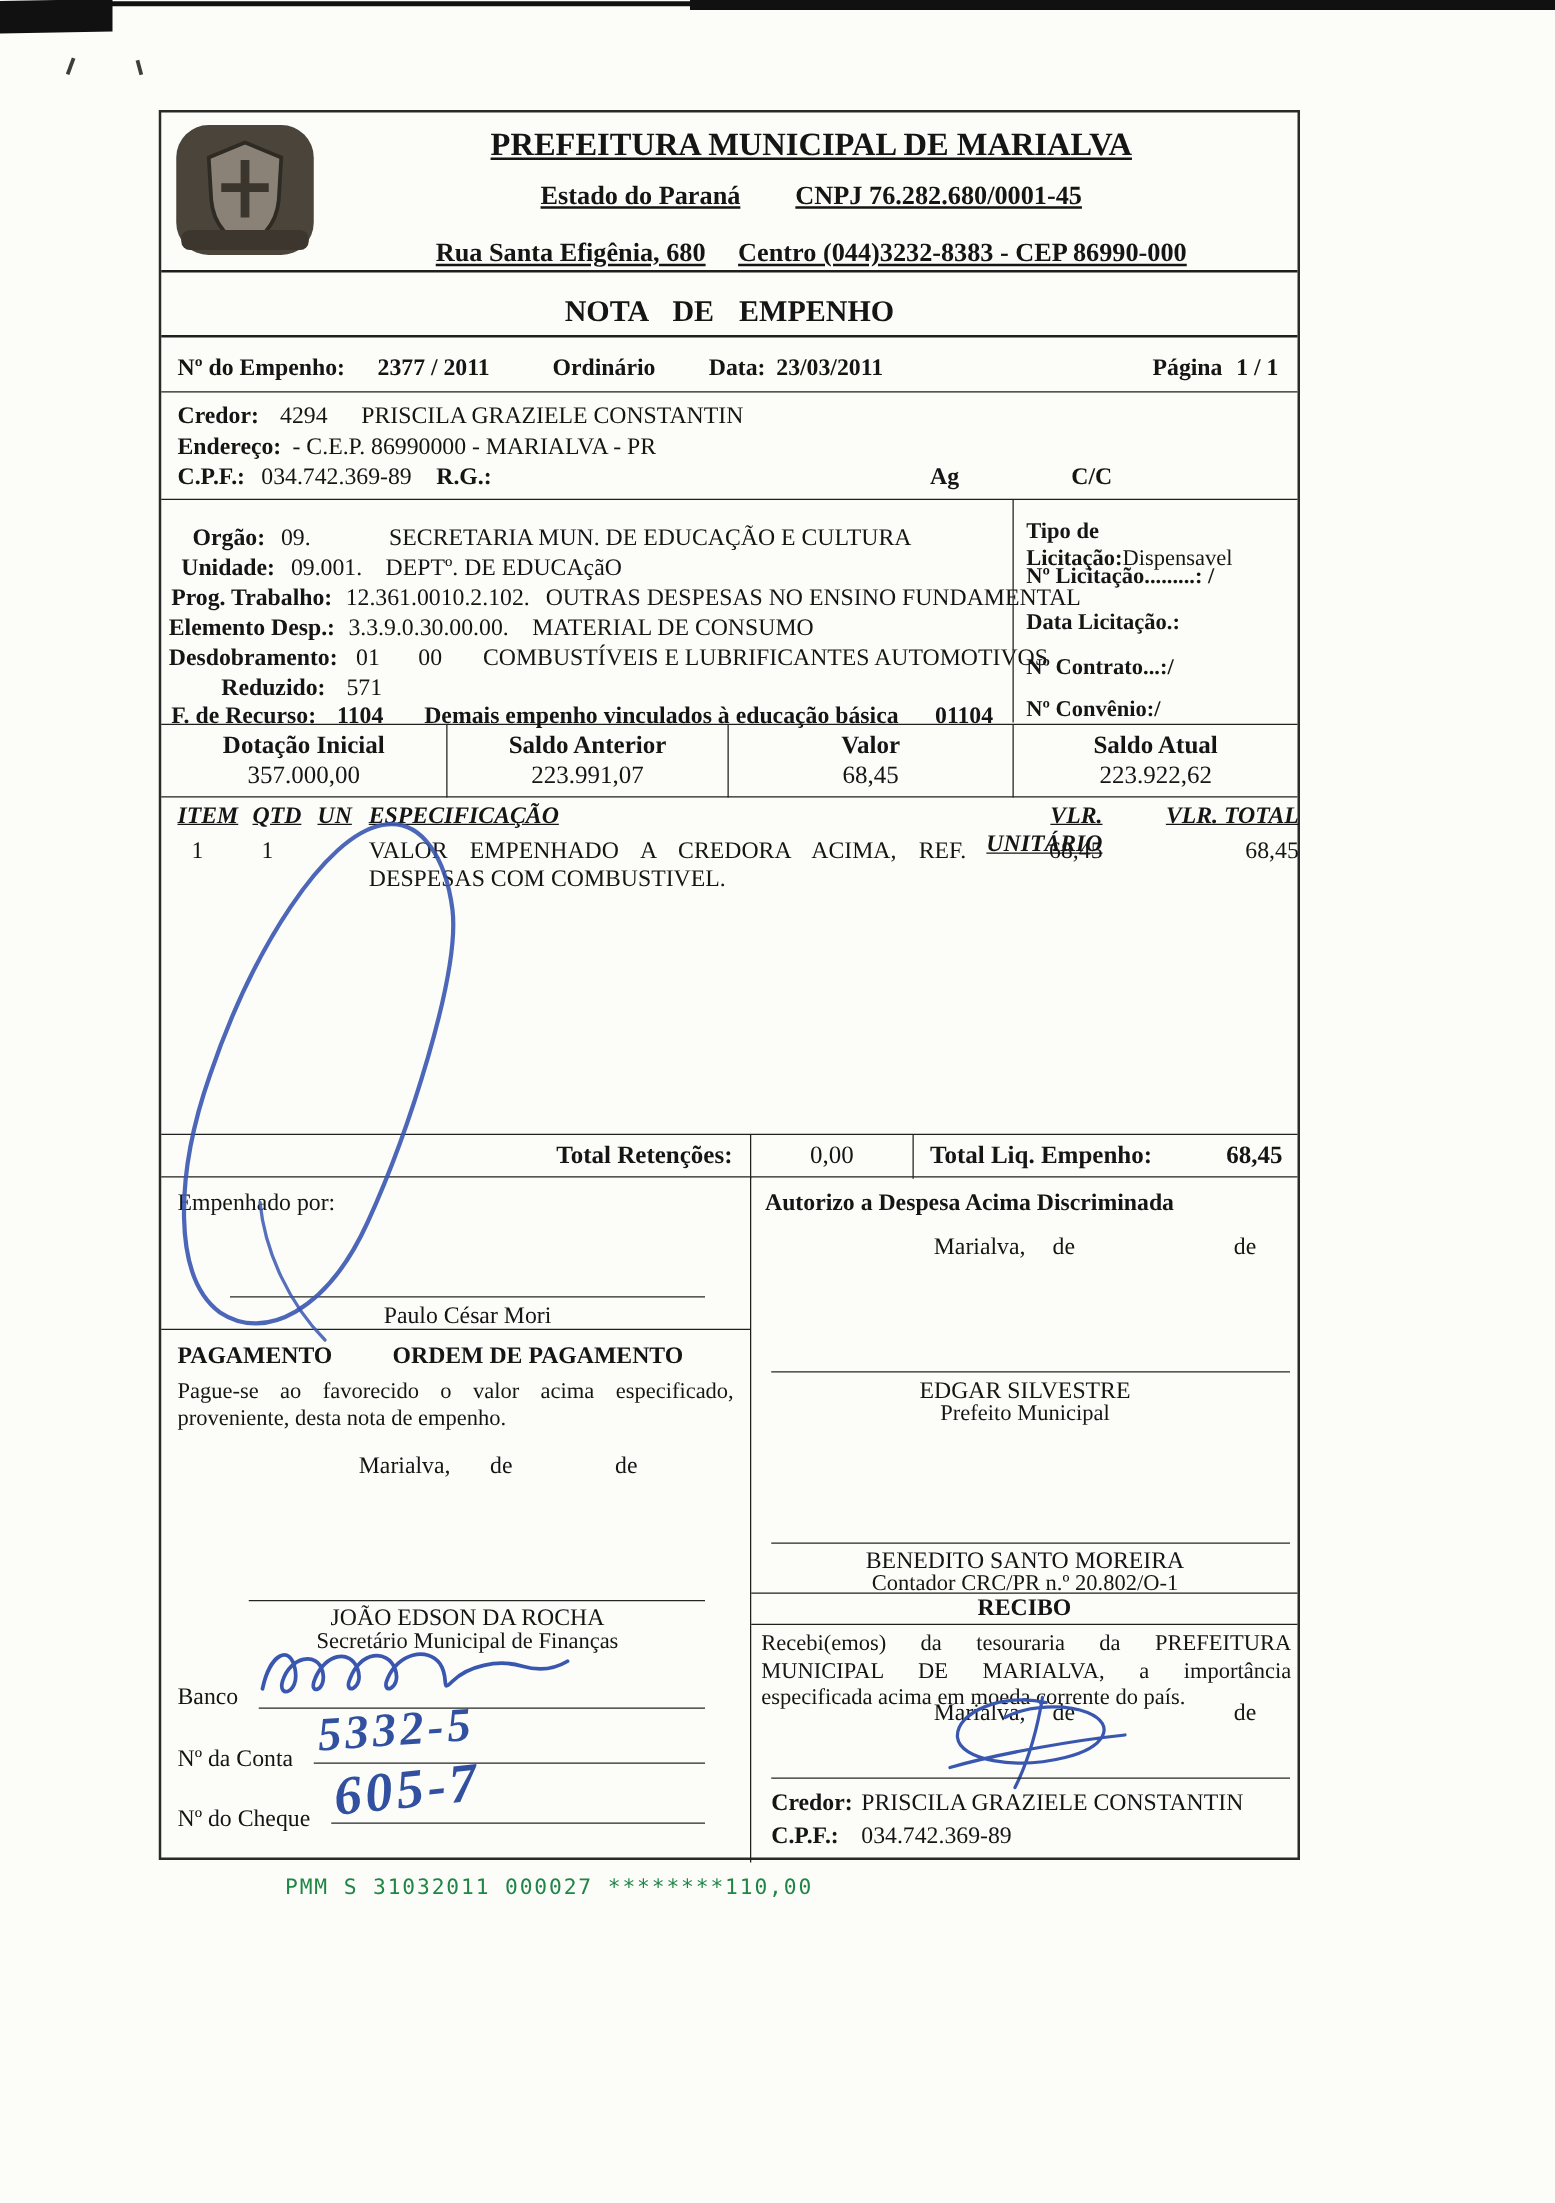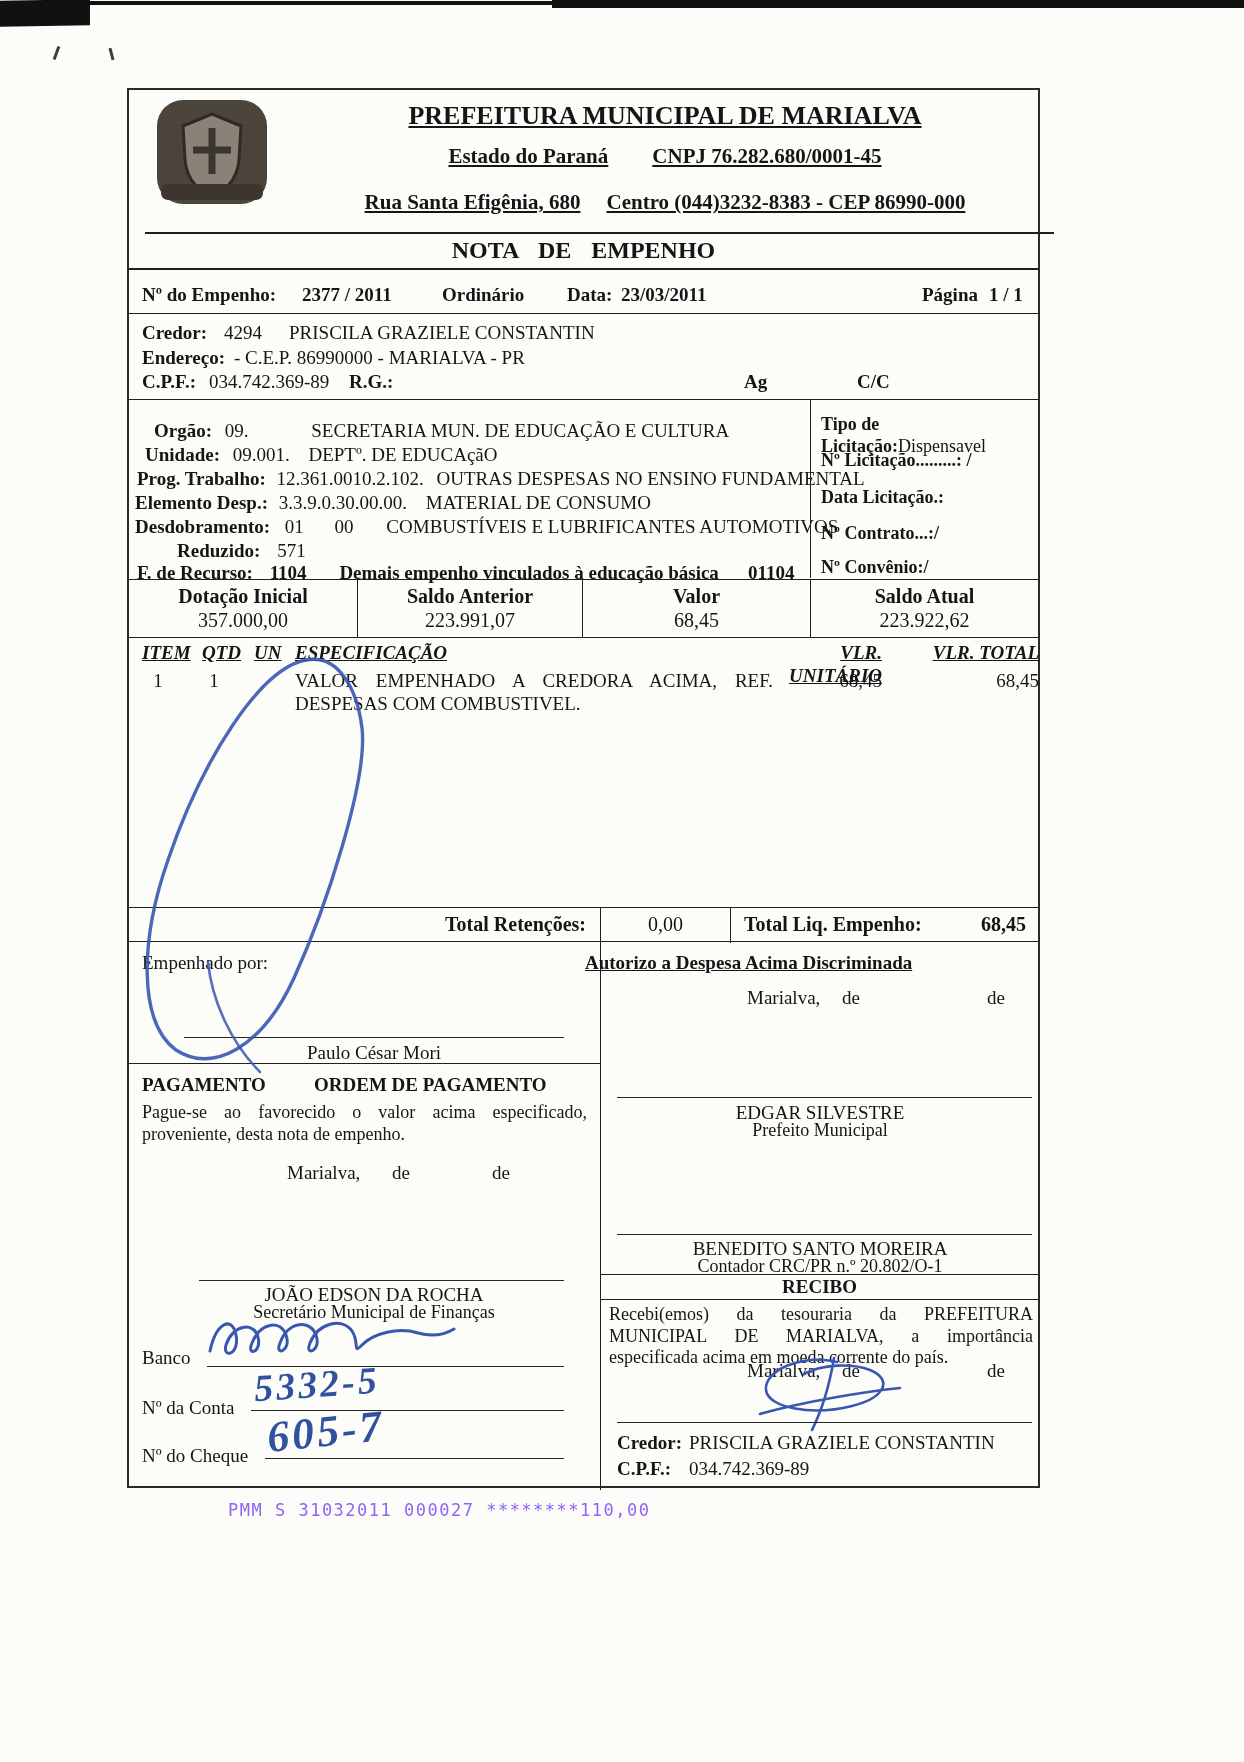--- a/index.html
+++ b/index.html
@@ -24,38 +24,38 @@
   .sig { position:absolute; height:0; border-top:1.4px solid #262626; }
   .cell-line { border-left:1.5px solid #1f1f1f; }
   .artifact { position:absolute; background:#111; }
   .penmark { position:absolute; background:#3d3d3d; }
   .hand-num {
     position:absolute; font-style:italic; font-weight:bold;
     color:#31509f; letter-spacing:3px;
   }
   .dotmatrix {
     position:absolute; font-family:"DejaVu Sans Mono", monospace;
-    font-size:17px; color:#8b5cf6; letter-spacing:1.5px; opacity:.95;
+    font-size:17px; color:#15803d; letter-spacing:1.5px; opacity:.95;
   }
   svg { display:block; }
 </style>
 </head>
 <body>
 
 <div class="page">
 
   <div class="artifact" style="left:0;top:0;width:90px;height:26px;transform:skewY(-1deg);"></div>
   <div class="artifact" style="left:86px;top:1px;width:470px;height:4px;"></div>
   <div class="artifact" style="left:552px;top:0;width:692px;height:8px;"></div>
   <div class="penmark" style="left:55px;top:46px;width:3px;height:14px;transform:rotate(20deg);"></div>
   <div class="penmark" style="left:110px;top:48px;width:3px;height:12px;transform:rotate(-15deg);"></div>
 
   <div class="box">
 
-    <div class="abs" style="left:16px;top:0;width:909px;height:144px;border-bottom:2px solid #1f1f1f;padding-left:48px;">
+    <div class="abs" style="left:0;top:0;width:909px;height:128px;border-bottom:2px solid #1f1f1f;padding-left:48px;">
       <div class="abs" style="left:8px;top:8px;width:118px;height:110px;">
         <svg viewBox="0 0 118 110" width="118" height="110">
           <rect x="4" y="2" width="110" height="104" rx="26" fill="#4a443b"></rect>
           <path d="M59 16 L88 28 L86 62 C84 84 70 94 59 98 C48 94 34 84 32 62 L30 28 Z" fill="#8a8276" stroke="#2e2a24" stroke-width="3"></path>
           <path d="M59 30 v46 M40 52 h38" stroke="#3a352d" stroke-width="7" fill="none"></path>
           <rect x="8" y="86" width="102" height="16" rx="7" fill="#3c362e"></rect>
         </svg>
       </div>
       <div class="abs ctr b u" style="left:150px;top:10px;width:740px;font-size:26px;">PREFEITURA MUNICIPAL DE MARIALVA</div>
       <div class="abs" style="left:150px;top:54px;width:740px;display:flex;justify-content:center;gap:44px;font-size:21px;">
@@ -216,21 +216,21 @@
     </div>
 
     <span class="abs" style="left:13px;top:1307px;">Nº da Conta</span>
     <div class="sig" style="left:122px;top:1320px;width:313px;"></div>
     <span class="hand-num" style="left:125px;top:1272px;font-size:38px;transform:rotate(-4deg);">5332-5</span>
 
     <span class="abs" style="left:13px;top:1355px;">Nº do Cheque</span>
     <div class="sig" style="left:136px;top:1368px;width:299px;"></div>
     <span class="hand-num" style="left:138px;top:1316px;font-size:44px;transform:rotate(-6deg);">605-7</span>
 
-    <span class="abs b" style="left:456px;top:862px;text-decoration:underline;">Autorizo a Despesa Acima Discriminada</span>
+    <span class="abs b" style="left:483px;top:862px;">Autorizo a Despesa Acima Discriminada</span>
     <span class="abs" style="left:618px;top:897px;">Marialva,</span>
     <span class="abs" style="left:713px;top:897px;">de</span>
     <span class="abs" style="left:858px;top:897px;">de</span>
 
     <div class="sig" style="left:488px;top:1007px;width:415px;"></div>
     <div class="abs ctr" style="left:471px;top:1030px;width:440px;font-size:18px;">Prefeito Municipal</div>
     <div class="abs ctr" style="left:471px;top:1012px;width:440px;">EDGAR SILVESTRE</div>
 
     <div class="sig" style="left:488px;top:1144px;width:415px;"></div>
     <div class="abs ctr" style="left:471px;top:1148px;width:440px;">BENEDITO SANTO MOREIRA</div>

